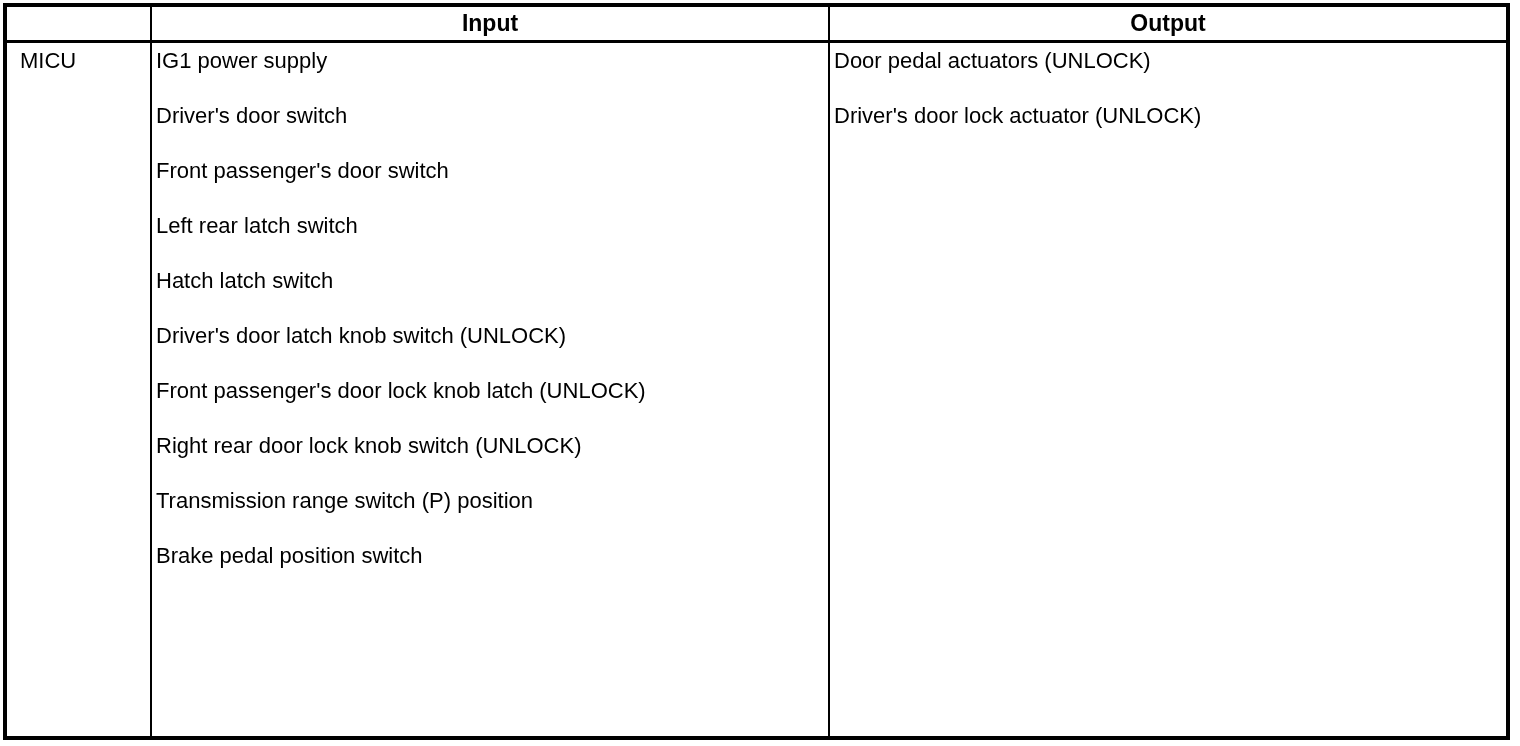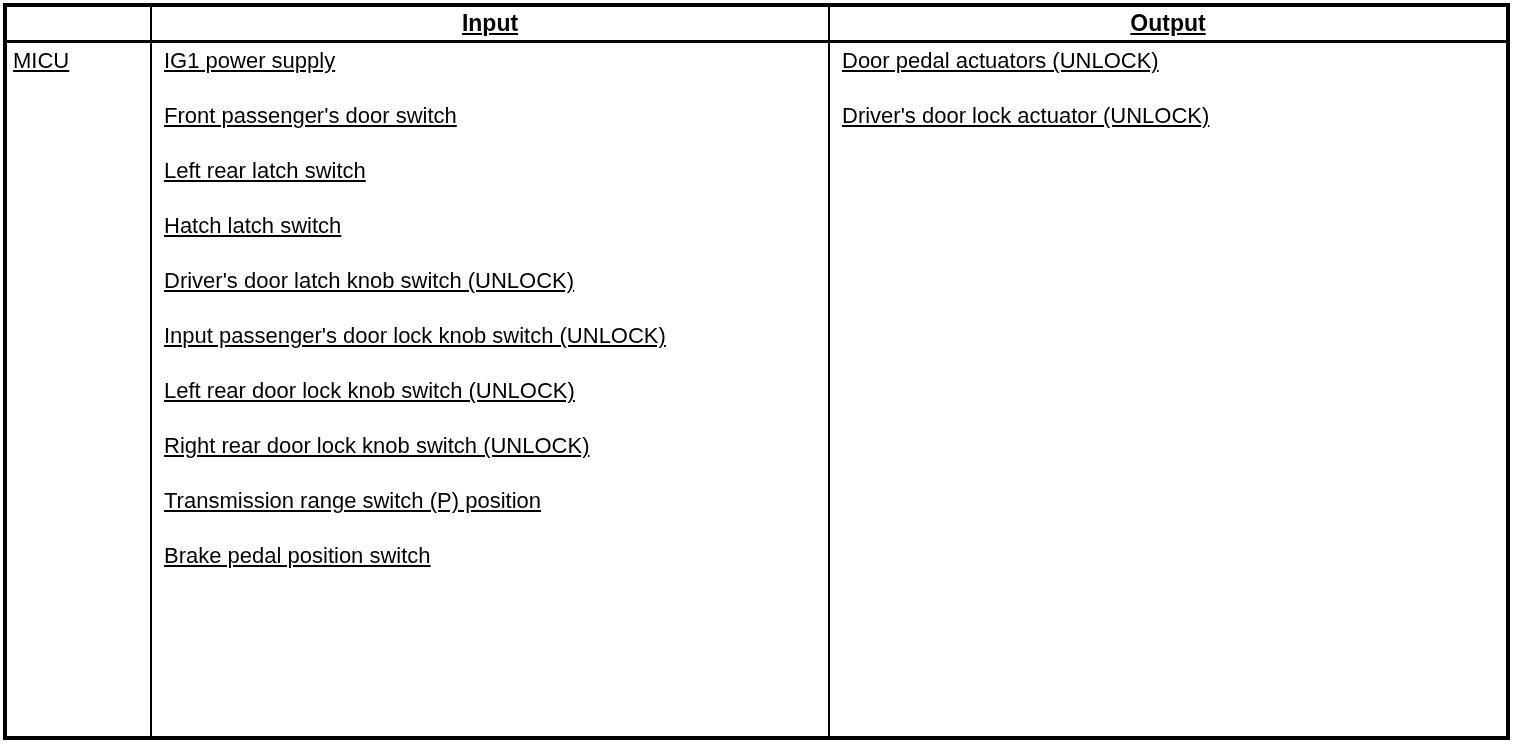--- a/index.html
+++ b/index.html
@@ -24,71 +24,69 @@
     box-sizing: border-box;
     border: 4px solid #000000;
     display: grid;
     grid-template-columns: 143px 678px 1fr;
     grid-template-rows: 36px 1fr;
     background: #ffffff;
   }
   .cell {
     box-sizing: border-box;
     overflow: hidden;
-    text-decoration: underline;
   }
   .hdr {
     border-bottom: 3px solid #000000;
     font-weight: bold;
     font-size: 23px;
     text-align: center;
     line-height: 33px;
     white-space: nowrap;
   }
   .col-mid, .col-right {
     border-left: 2px solid #000000;
   }
   .module-cell {
-    padding: 6px 2px 0 6px;
+    padding: 6px 2px 0 13px;
     font-size: 22px;
     line-height: 24px;
   }
   .list-cell {
     padding: 6px 0 0 4px;
   }
   .item {
     height: 55px;
     font-size: 22px;
     line-height: 24px;
     white-space: nowrap;
-    margin-left: 8px;
   }
 </style>
 </head>
 <body>
 
 <div class="page">
   <div class="io-table">
 
     <div class="cell hdr"></div>
     <div class="cell hdr col-mid">Input</div>
     <div class="cell hdr col-right">Output</div>
 
     <div class="cell module-cell">
       <span>MICU</span>
     </div>
 
     <div class="cell list-cell col-mid">
       <div class="item">IG1 power supply</div>
+      <div class="item">Driver's door switch</div>
       <div class="item">Front passenger's door switch</div>
       <div class="item">Left rear latch switch</div>
       <div class="item">Hatch latch switch</div>
       <div class="item">Driver's door latch knob switch (UNLOCK)</div>
-      <div class="item">Input passenger's door lock knob switch (UNLOCK)</div>
-      <div class="item">Left rear door lock knob switch (UNLOCK)</div>
+      <div class="item">Front passenger's door lock knob latch (UNLOCK)</div>
       <div class="item">Right rear door lock knob switch (UNLOCK)</div>
       <div class="item">Transmission range switch (P) position</div>
       <div class="item">Brake pedal position switch</div>
     </div>
 
     <div class="cell list-cell col-right">
       <div class="item">Door pedal actuators (UNLOCK)</div>
       <div class="item">Driver's door lock actuator (UNLOCK)</div>
     </div>
 

